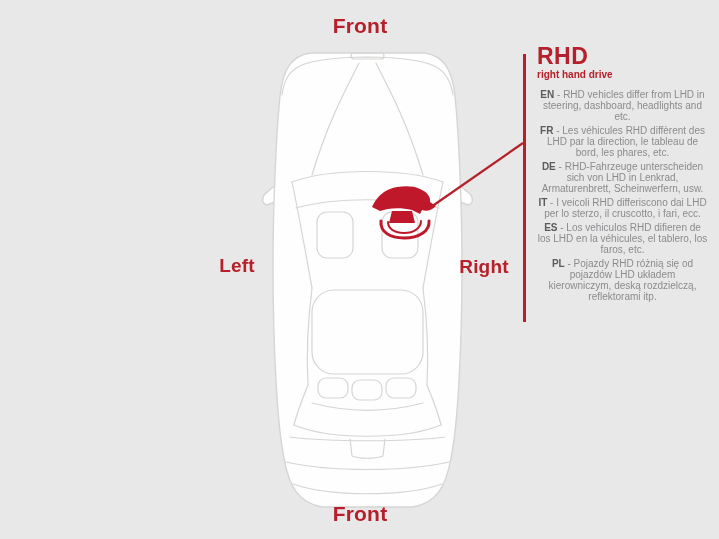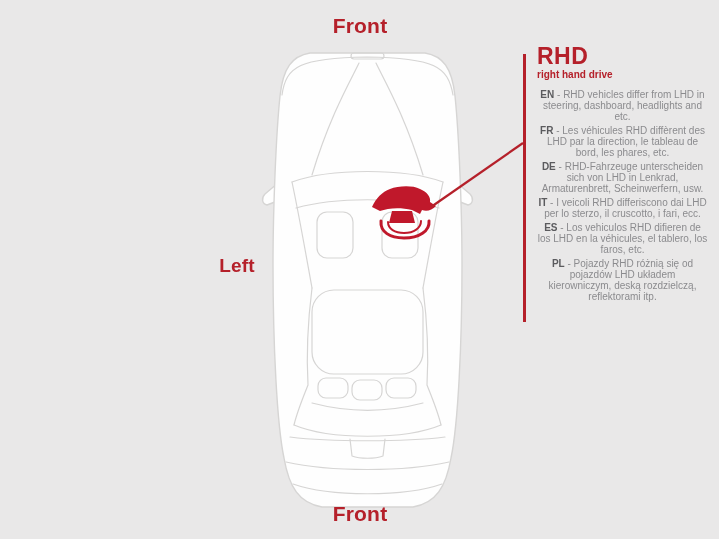--- a/index.html
+++ b/index.html
@@ -79,20 +79,21 @@
       <path fill="none" stroke="#c0182b" stroke-width="3" stroke-linecap="round" d="M 381 221 C 380 232 390 238 404 238 C 419 238 430 231 429 221"></path>
       <path fill="none" stroke="#c0182b" stroke-width="2" stroke-linecap="round" d="M 388 222 C 388 229 395 233 404 233 C 414 233 421 228 421 221"></path>
     </g>
 
     <line x1="431" y1="207" x2="523" y2="143" stroke="#b5202a" stroke-width="2.2"></line>
   </svg>
 
   <div class="dir-label dir-front">Front</div>
   <div class="dir-label dir-rear">Front</div>
   <div class="dir-label dir-left">Left</div>
+  <div class="dir-label dir-right">Right</div>
 
   <div class="accent-line"></div>
 
   <div class="panel">
     <div class="panel-title">RHD</div>
     <div class="panel-subtitle">right hand drive</div>
     <div class="panel-entries">
       <p class="entry"><span class="lang">EN</span><span> - </span><span>RHD vehicles differ from LHD in steering, dashboard, headlights and etc.</span></p>
       <p class="entry"><span class="lang">FR</span><span> - </span><span>Les véhicules RHD diffèrent des LHD par la direction, le tableau de bord, les phares, etc.</span></p>
       <p class="entry"><span class="lang">DE</span><span> - </span><span>RHD-Fahrzeuge unterscheiden sich von LHD in Lenkrad, Armaturenbrett, Scheinwerfern, usw.</span></p>

